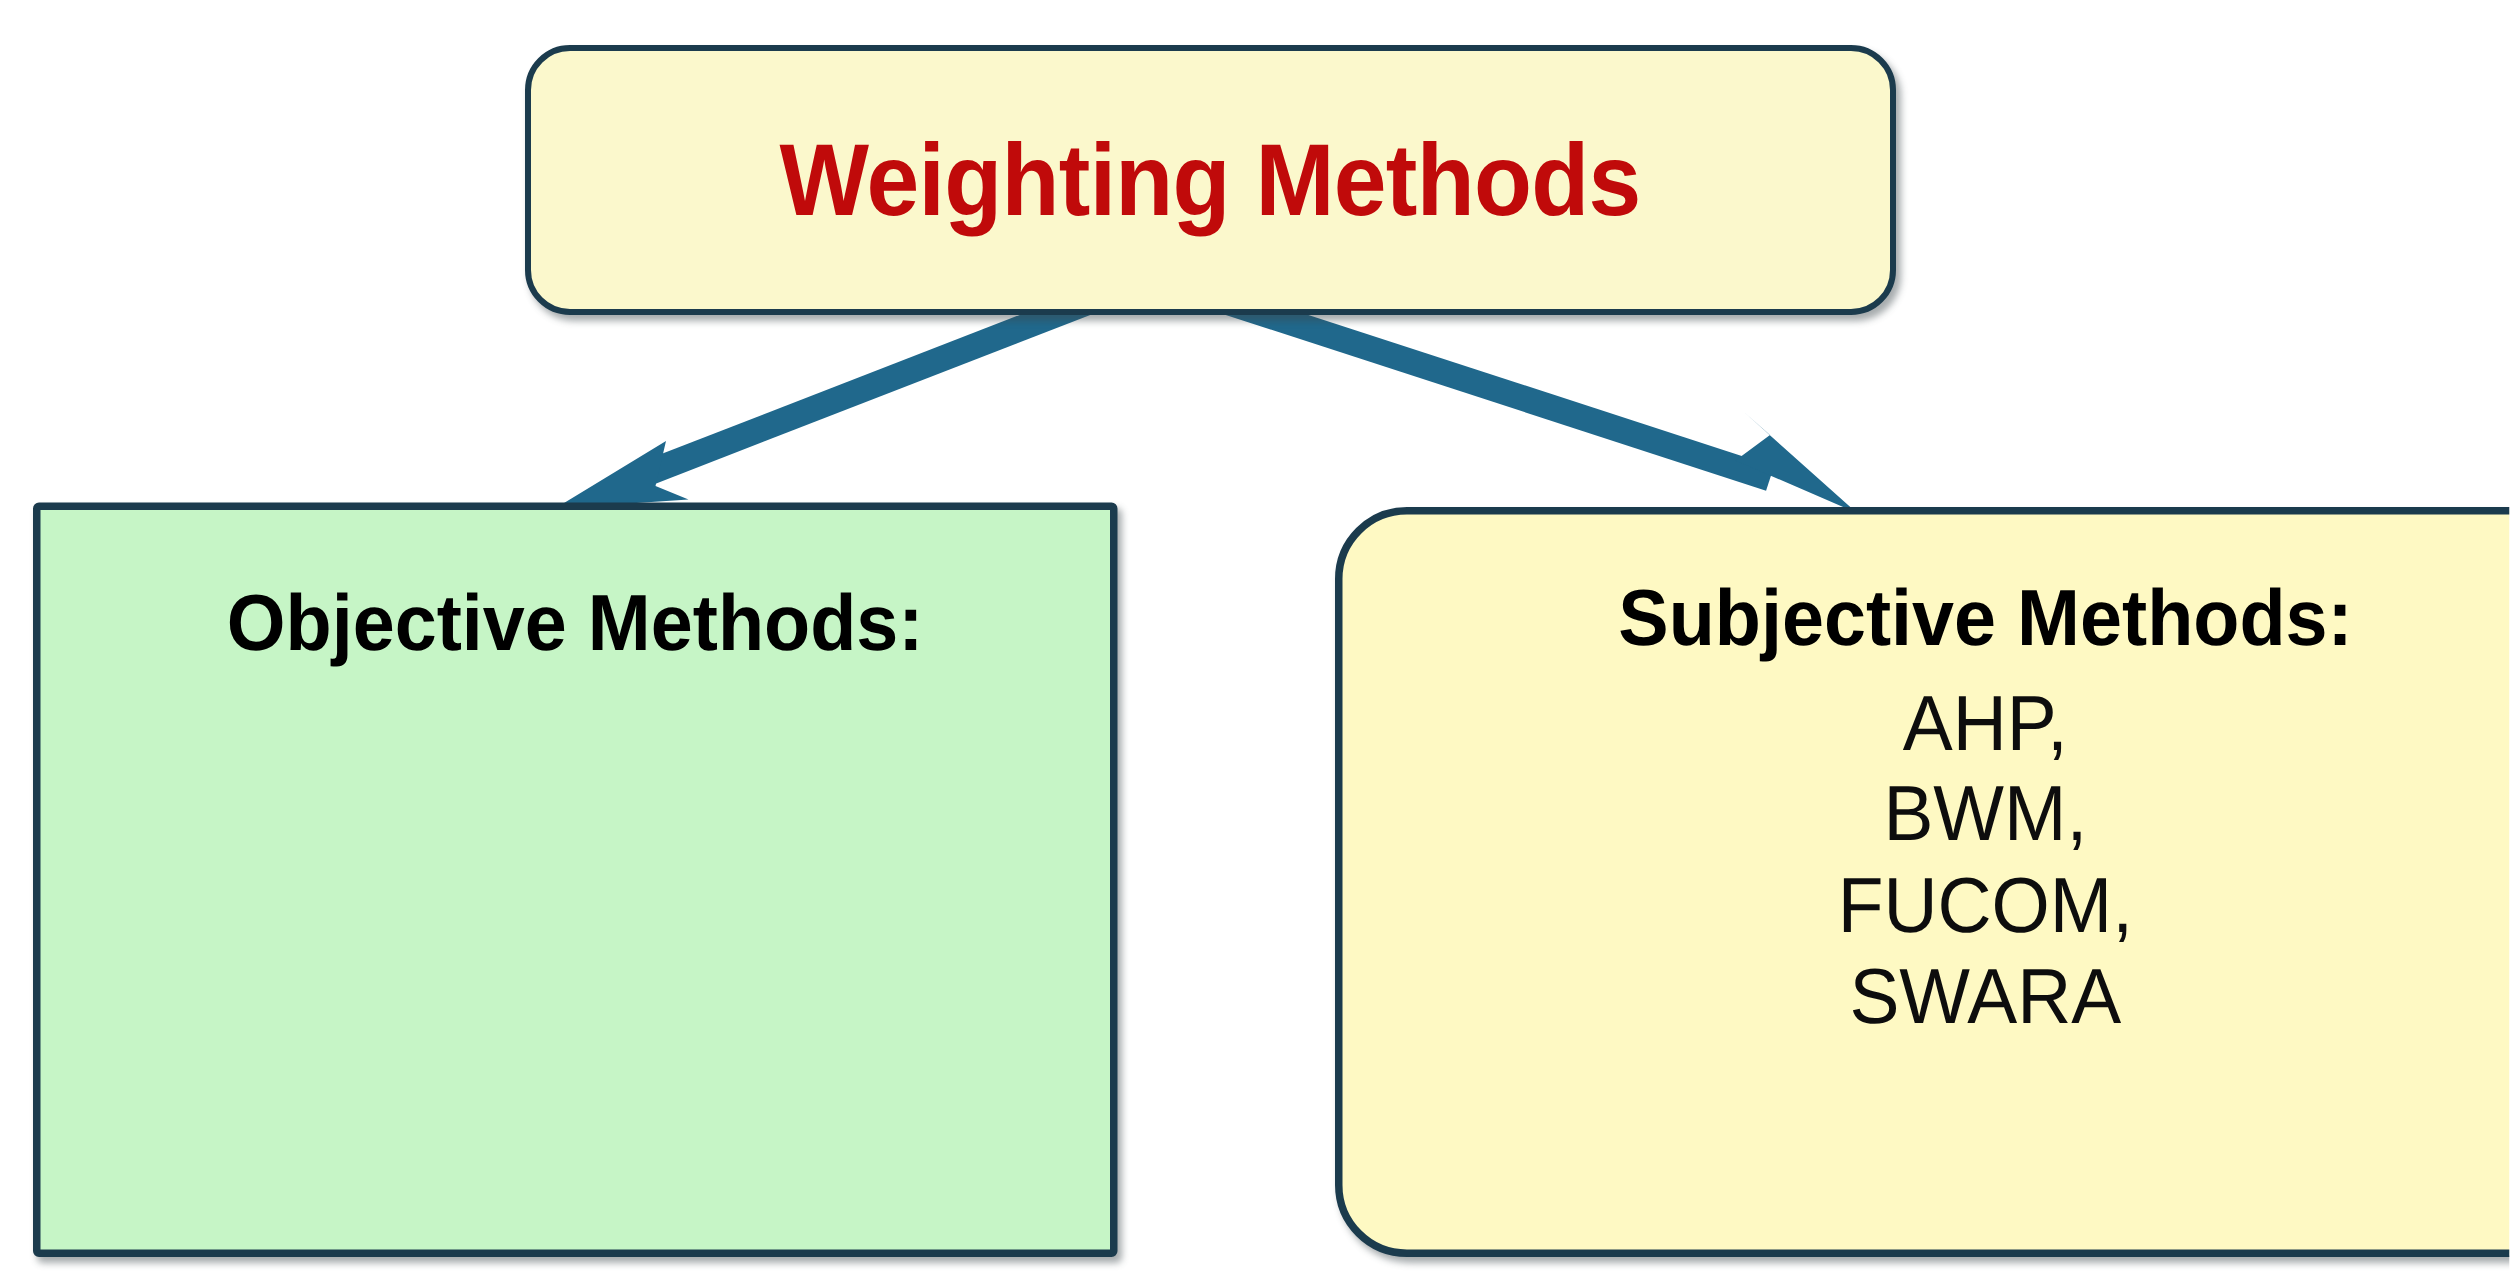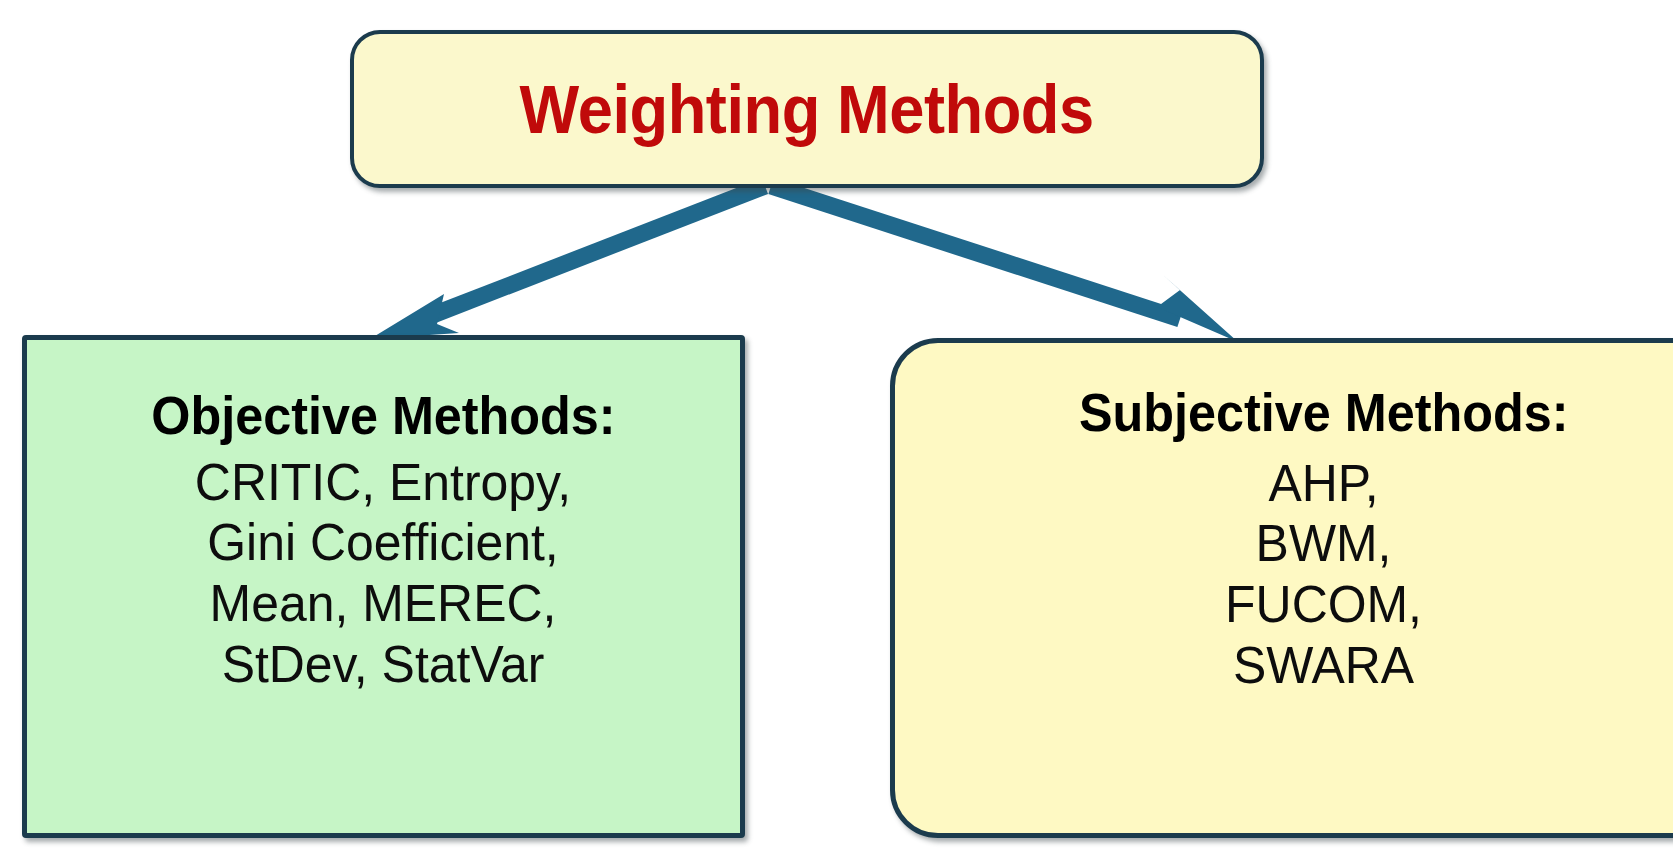--- a/index.html
+++ b/index.html
@@ -43,21 +43,21 @@
     border-style: solid;
     border-color: #1b3b4d;
     box-shadow: 3px 4px 5px rgba(60, 70, 75, 0.45);
   }
 
   
   #node-root {
     left: 350px;
     top: 30px;
     width: 914px;
-    height: 158px;
+    height: 180px;
     border-width: 4px;
     border-radius: 30px;
     background: #fbf8cc;
     justify-content: center;
   }
   #node-root .title-text {
     font-family: "Liberation Sans Narrow", "Liberation Sans", sans-serif;
     font-weight: bold;
     font-size: 68px;
     line-height: 1;
@@ -133,26 +133,20 @@
       <polygon points="1238,342 1157,307 1180,290 1163,275" fill="#20688C"></polygon>
     </g>
   </svg>
 
   <div class="node" id="node-root">
     <span class="title-text">Weighting Methods</span>
   </div>
 
   <div class="node" id="node-objective">
     <span class="node-heading">Objective Methods:</span>
-    <ul class="item-list">
-      <li class="item-line">CRITIC, Entropy,</li>
-      <li class="item-line">Gini Coefficient,</li>
-      <li class="item-line">Mean, MEREC,</li>
-      <li class="item-line">StDev, StatVar</li>
-    </ul>
   </div>
 
   <div class="node" id="node-subjective">
     <span class="node-heading">Subjective Methods:</span>
     <ul class="item-list">
       <li class="item-line">AHP,</li>
       <li class="item-line">BWM,</li>
       <li class="item-line">FUCOM,</li>
       <li class="item-line">SWARA</li>
     </ul>

